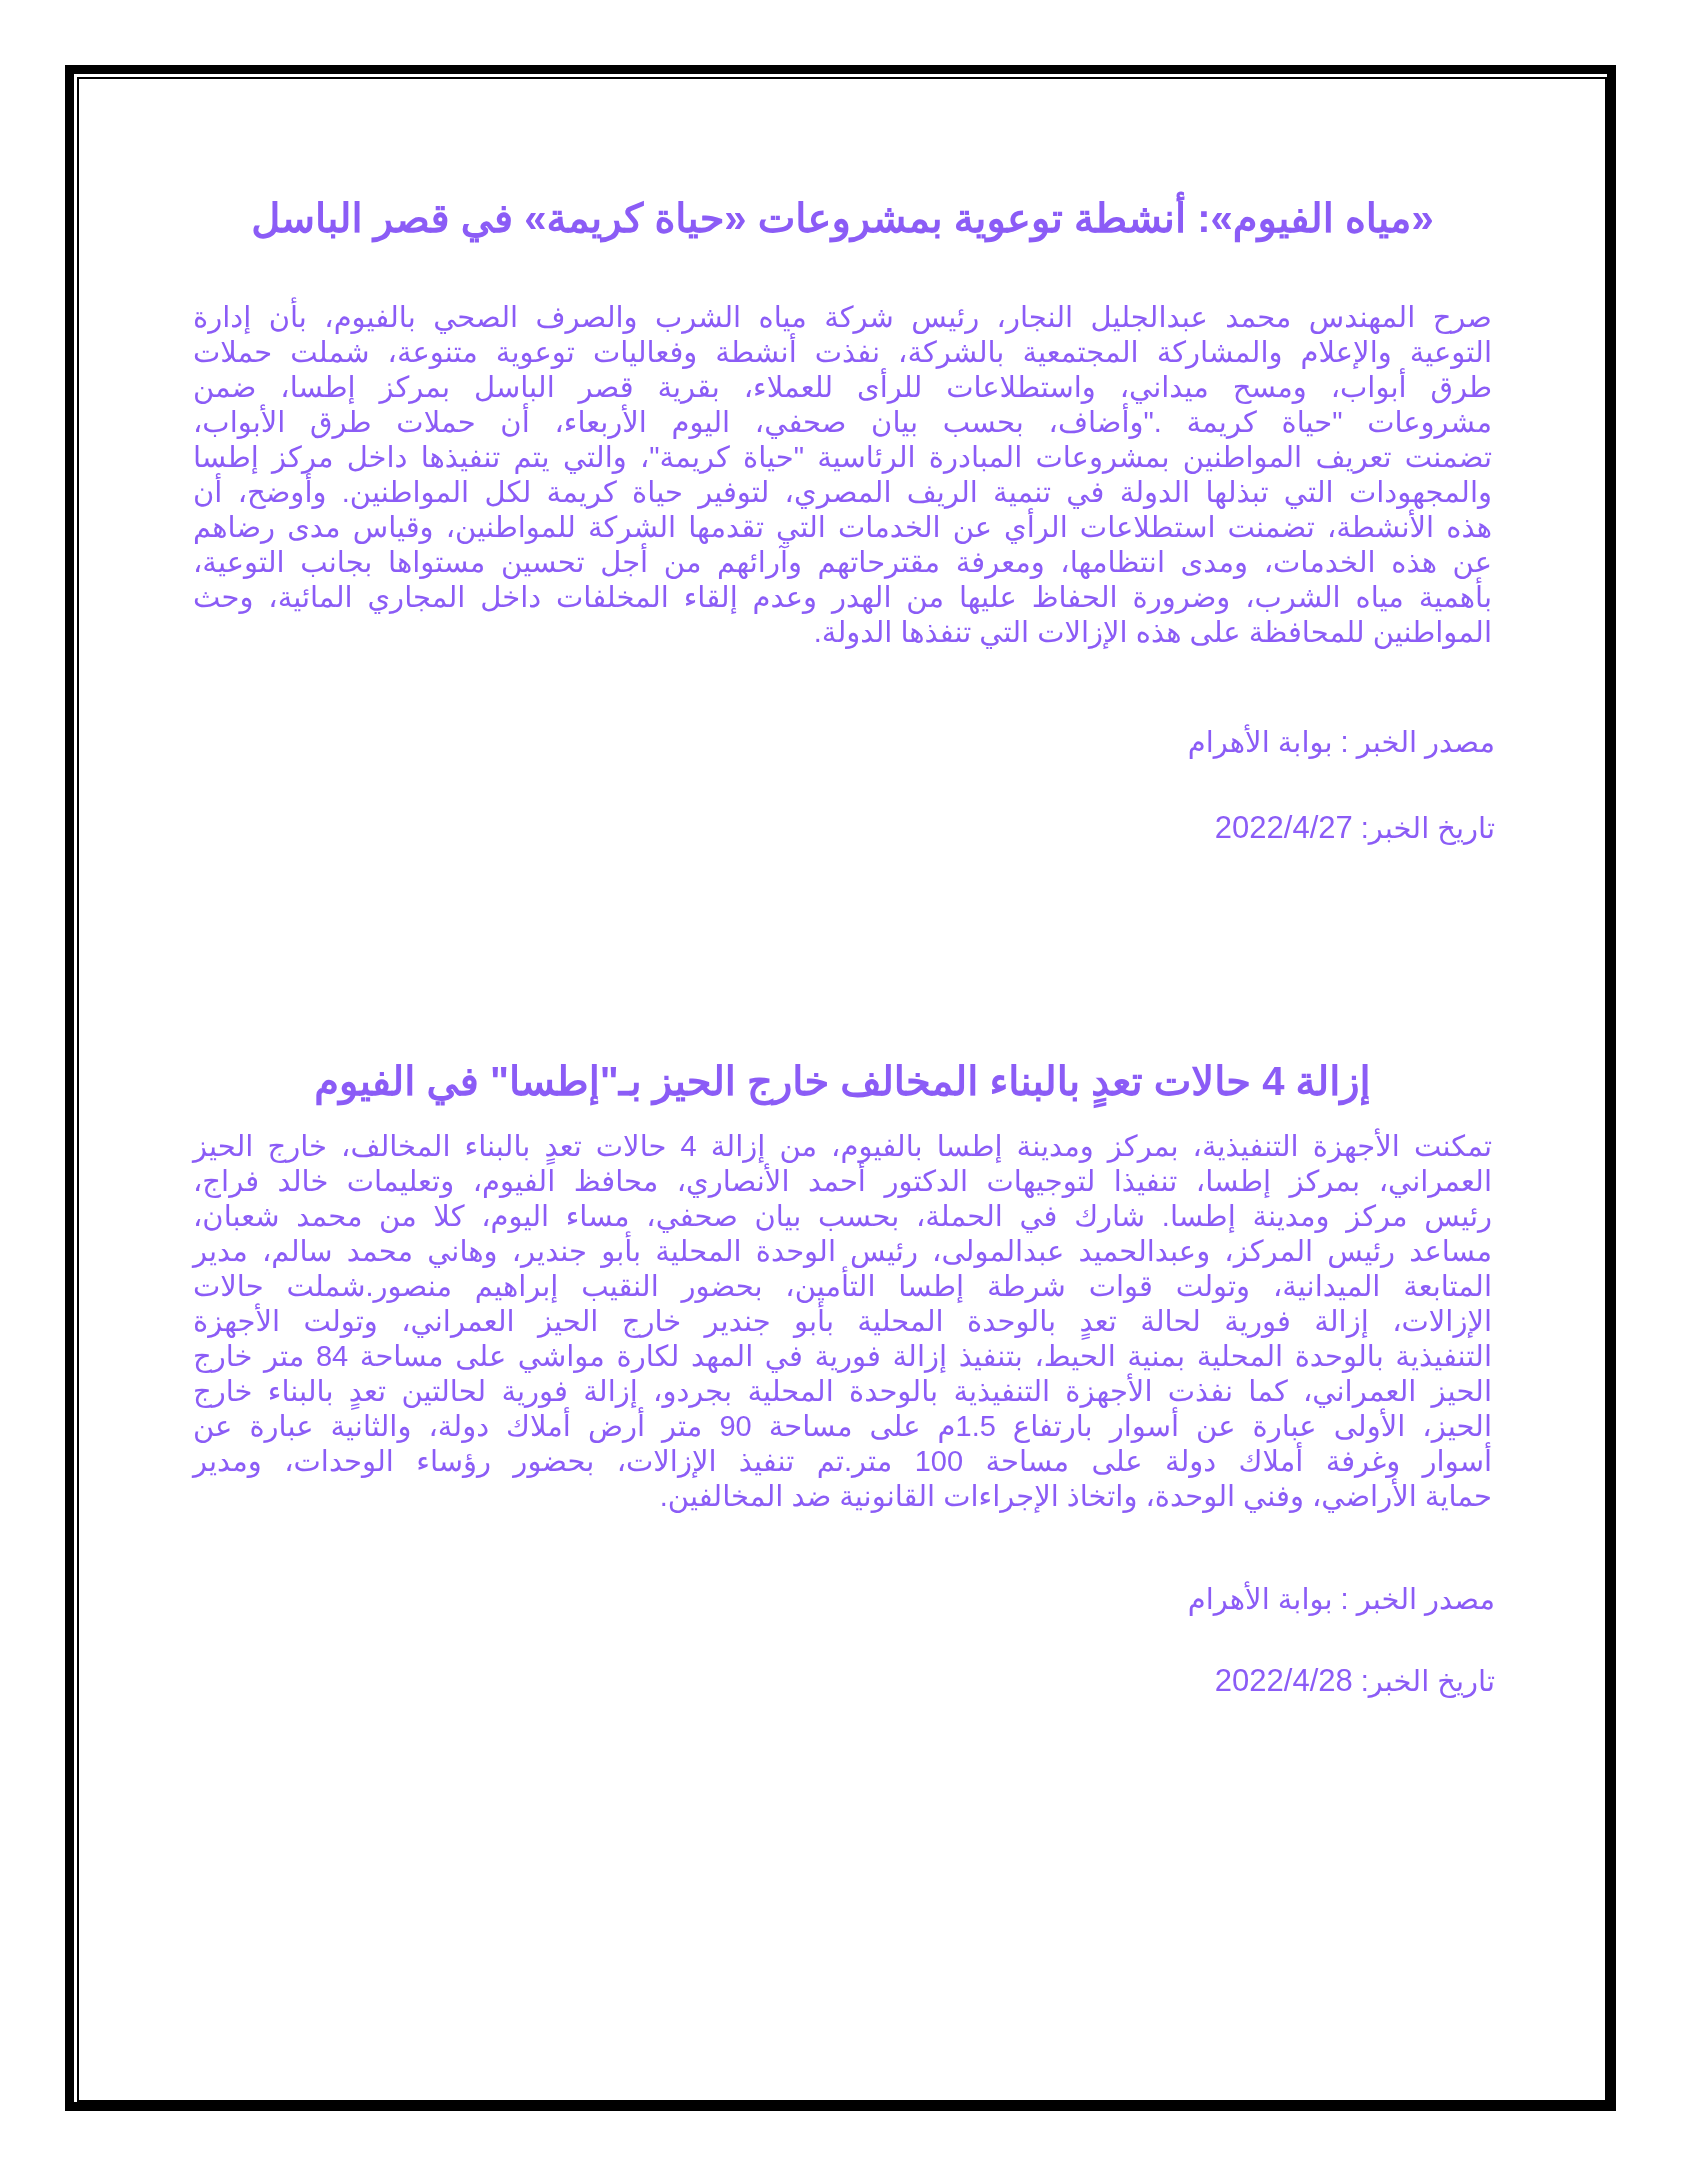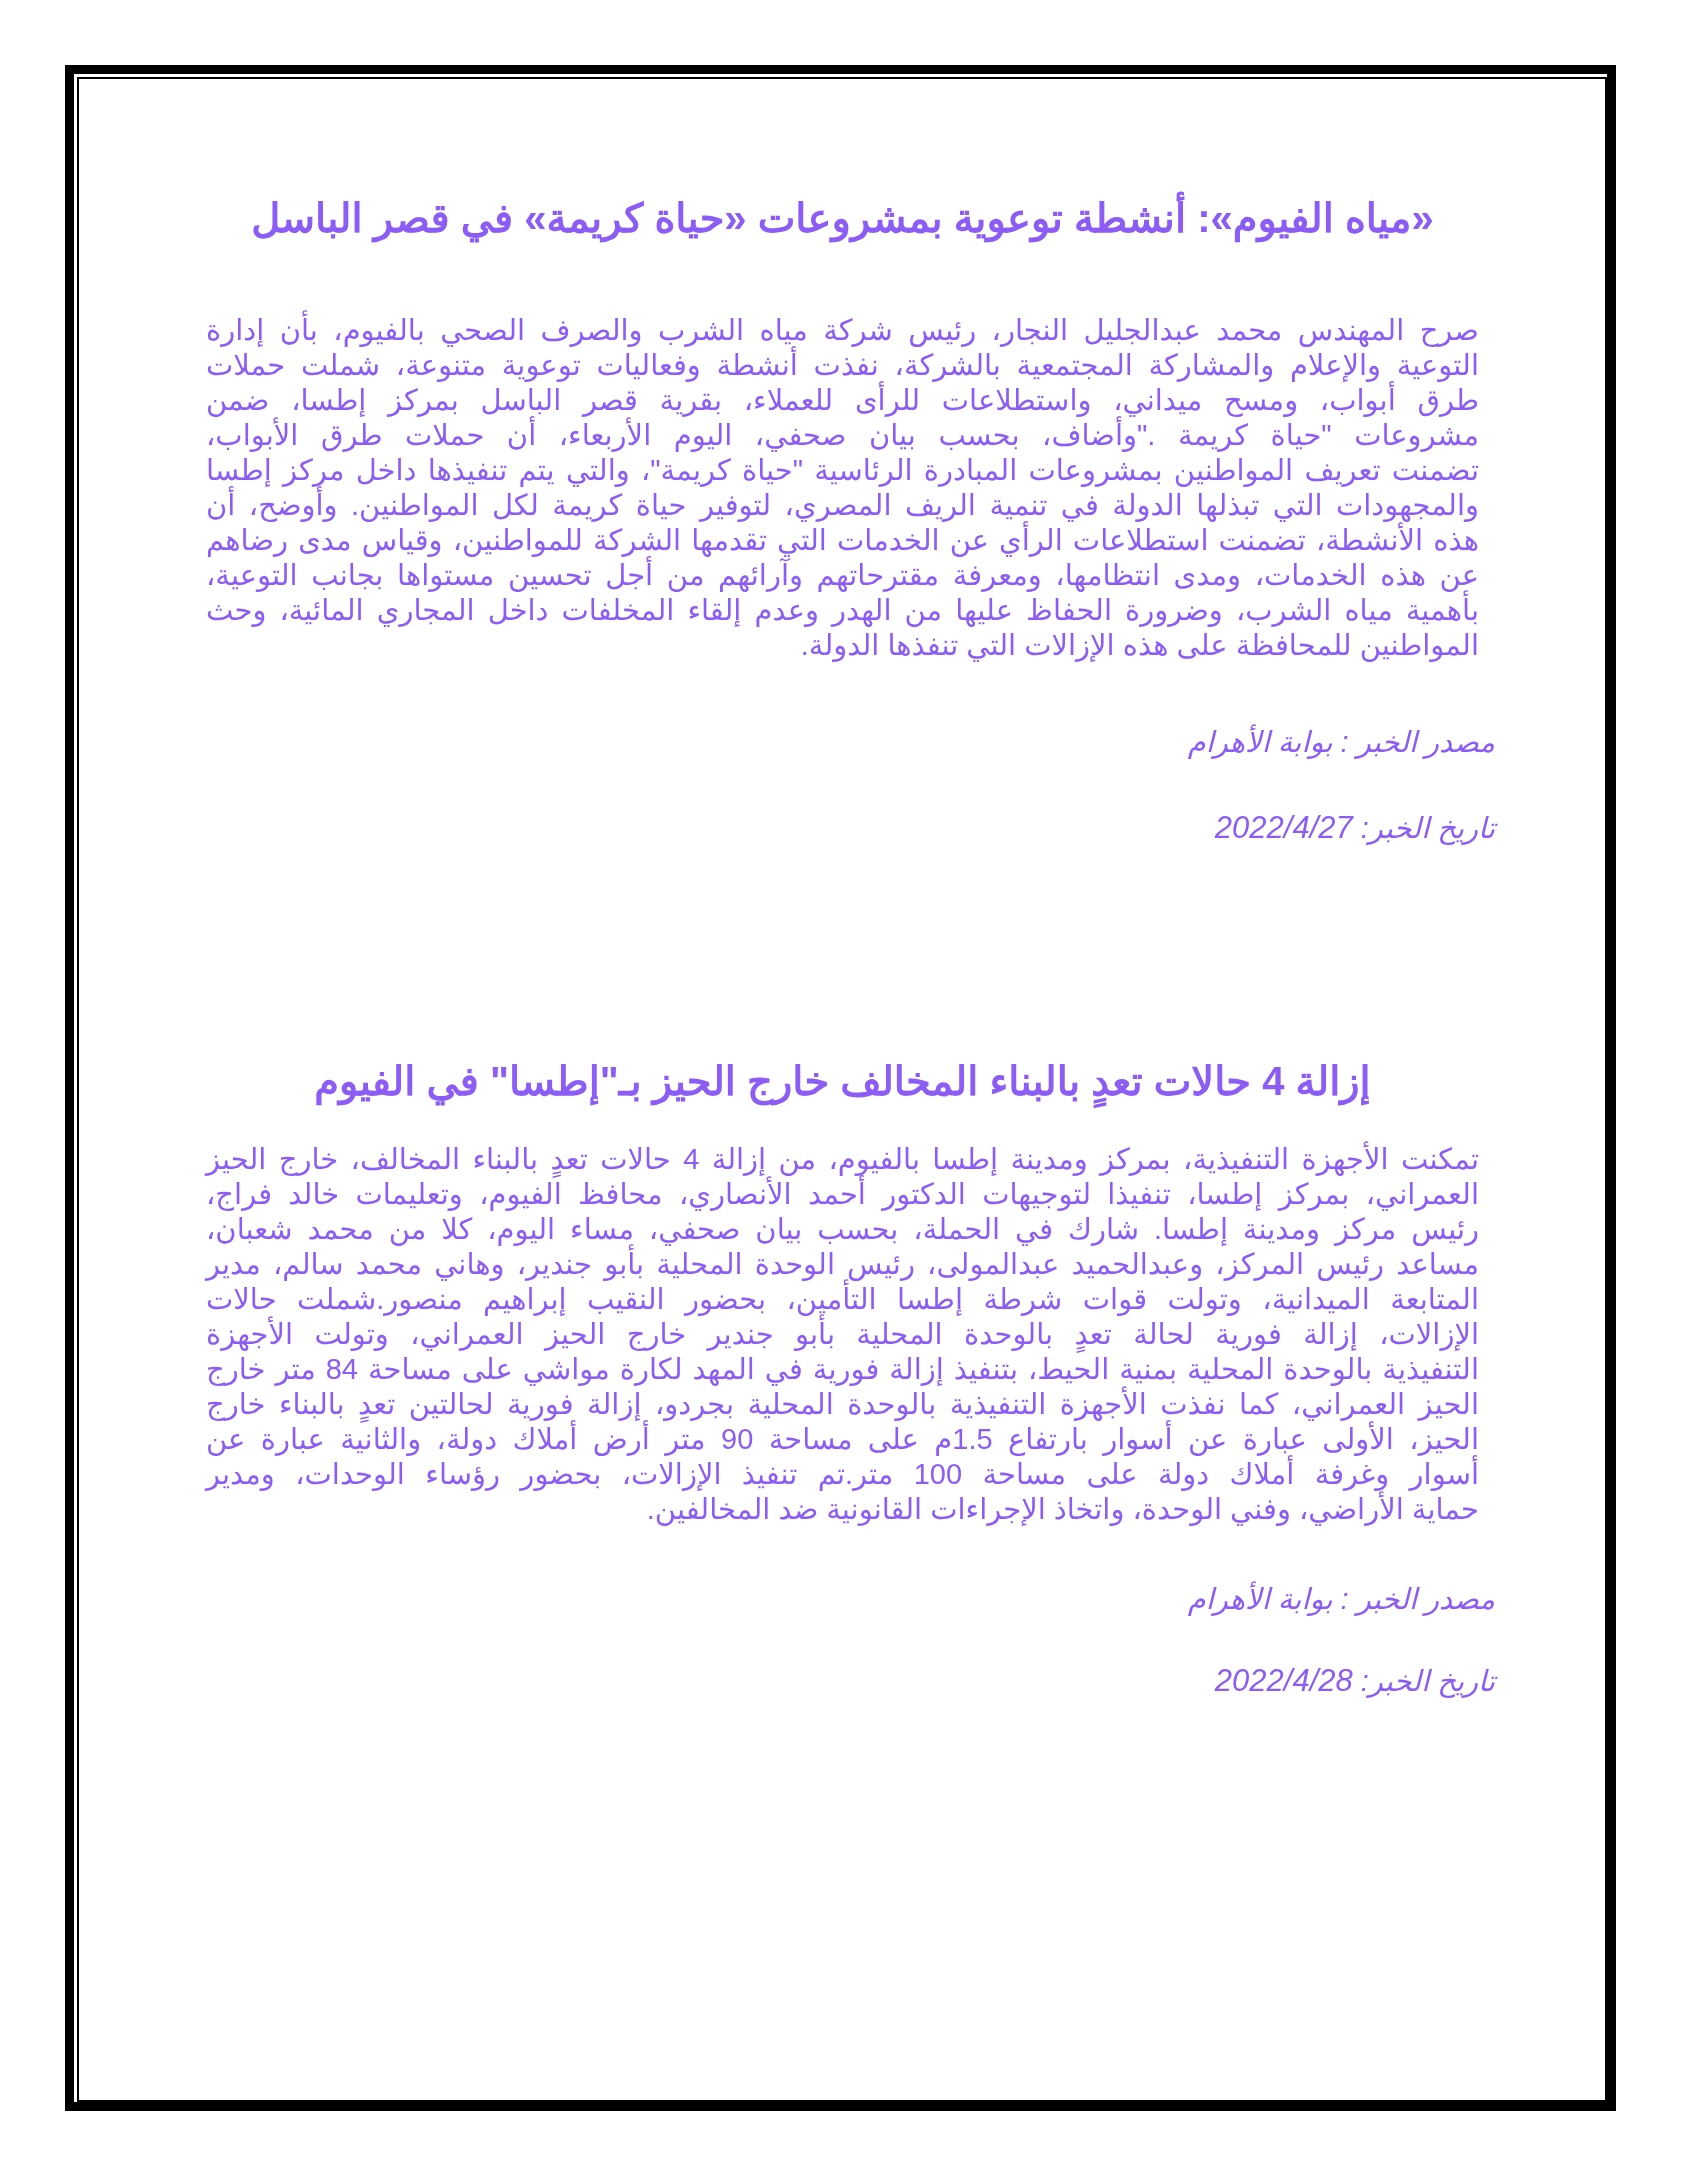--- a/index.html
+++ b/index.html
@@ -10,30 +10,30 @@
     }
     .page-border-inner {
       position: absolute; left: 77px; top: 77px; width: 1530px; height: 2025px;
       box-sizing: border-box; border: 2.5px solid #000;
     }
     .article { position: absolute; left: 190px; width: 1305px; direction: rtl; color: #8b5cf6; }
     .title {
       font-family: "Liberation Sans", sans-serif; font-weight: bold; font-size: 40px;
       text-align: center; margin: 0; line-height: 48px;
     }
-    .body { margin: 16px; }
+    .body { margin: 3px; }
     .line {
       font-family: "Liberation Sans", sans-serif; font-size: 29px; line-height: 35px;
       text-align: justify; text-align-last: justify; white-space: nowrap; display: block;
       height: 35px; overflow: visible;
     }
     .line.last { text-align-last: right; }
     .meta {
       font-family: "Liberation Sans", sans-serif; font-size: 29px; line-height: 35px;
-      text-align: right; margin: 0; position: absolute; right: 0; font-style: italic;
+      text-align: right; margin: 0; position: absolute; right: 0;
     }
     .meta .num { font-size: 31px; }
   </style>
 </head>
 <body>
 
 <div class="page-border-outer"></div>
 <div class="page-border-inner"></div>
 
 <div class="article" style="top:194px; height:713px;">

